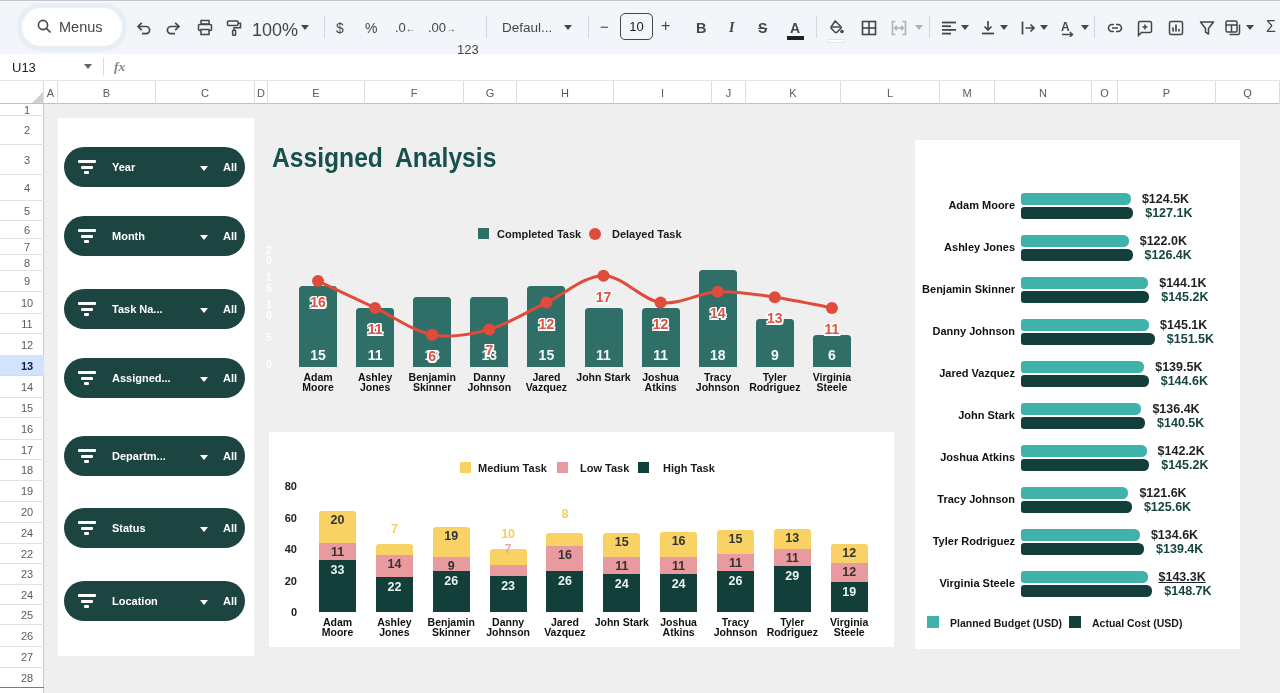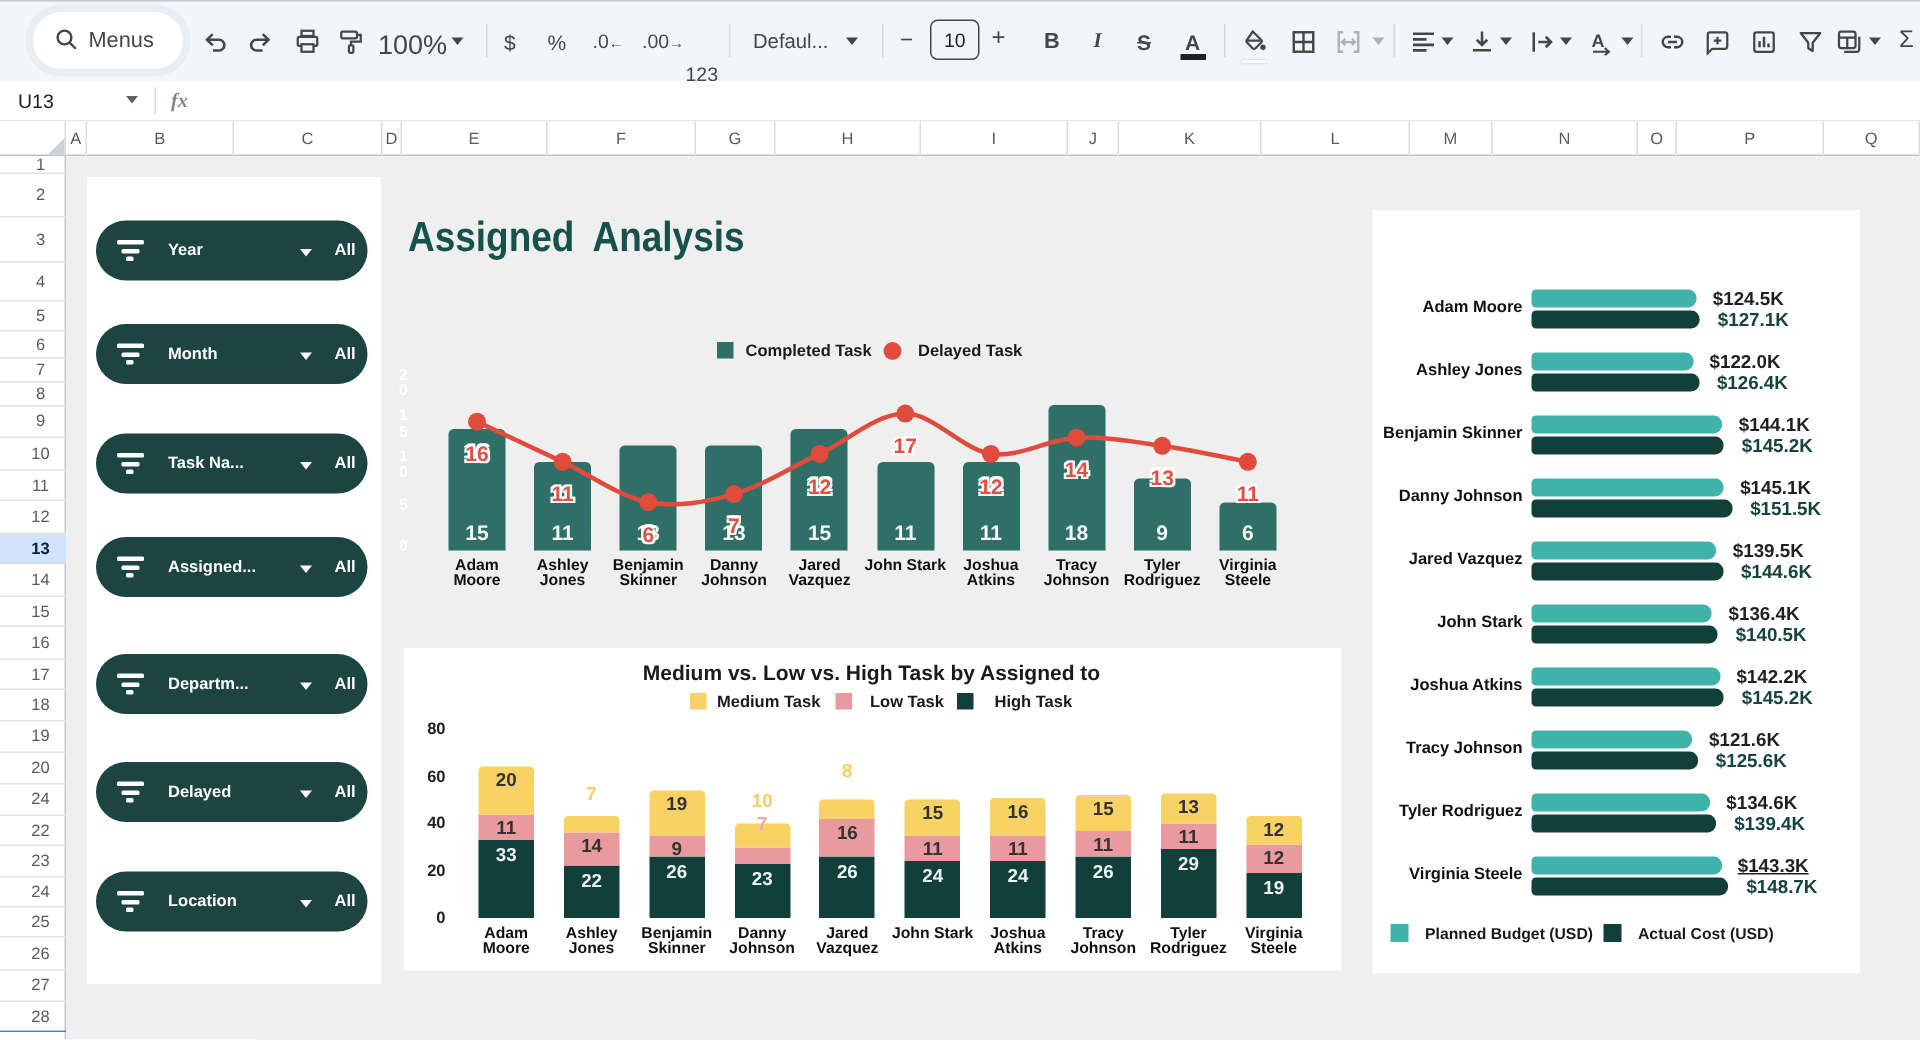--- a/index.html
+++ b/index.html
@@ -250,21 +250,21 @@
       <div class="fi2"></div>
       <div class="fi3"></div>
       <div class="lbl">Departm...</div>
       <div class="all">All</div>
       <div class="tri"></div>
     </div>
 <div class="pill" style="top:508px">
       <div class="fi1"></div>
       <div class="fi2"></div>
       <div class="fi3"></div>
-      <div class="lbl">Delayed</div>
+      <div class="lbl">Status</div>
       <div class="all">All</div>
       <div class="tri"></div>
     </div>
 <div class="pill" style="top:581px">
       <div class="fi1"></div>
       <div class="fi2"></div>
       <div class="fi3"></div>
       <div class="lbl">Location</div>
       <div class="all">All</div>
       <div class="tri"></div>
@@ -326,21 +326,20 @@
 <div class="xlbl" style="left:273.0px;top:372px;">Adam<br>Moore</div>
 <div class="xlbl" style="left:330.1px;top:372px;">Ashley<br>Jones</div>
 <div class="xlbl" style="left:387.2px;top:372px;">Benjamin<br>Skinner</div>
 <div class="xlbl" style="left:444.3px;top:372px;">Danny<br>Johnson</div>
 <div class="xlbl" style="left:501.4px;top:372px;">Jared<br>Vazquez</div>
 <div class="xlbl" style="left:558.5px;top:372px;">John Stark</div>
 <div class="xlbl" style="left:615.6px;top:372px;">Joshua<br>Atkins</div>
 <div class="xlbl" style="left:672.7px;top:372px;">Tracy<br>Johnson</div>
 <div class="xlbl" style="left:729.8px;top:372px;">Tyler<br>Rodriguez</div>
 <div class="xlbl" style="left:786.9px;top:372px;">Virginia<br>Steele</div>
-<div style="position:absolute;left:381px;top:440px;width:400px;height:17px;font-size:14px;font-weight:700;color:#1a1a1a;text-align:center;">Medium vs. Low vs. High Task by Assigned to</div>
 <div style="position:absolute;left:460px;top:462px;width:11px;height:11px;background:#f8d265;"></div>
 <div style="position:absolute;left:478px;top:462px;font-size:11px;font-weight:700;color:#1a1a1a;">Medium Task</div>
 <div style="position:absolute;left:557px;top:462px;width:11px;height:11px;background:#e99a9e;"></div>
 <div style="position:absolute;left:580px;top:462px;font-size:11px;font-weight:700;color:#1a1a1a;">Low Task</div>
 <div style="position:absolute;left:638px;top:462px;width:11px;height:11px;background:#123f3a;"></div>
 <div style="position:absolute;left:663px;top:462px;font-size:11px;font-weight:700;color:#1a1a1a;">High Task</div>
 <div style="position:absolute;left:270px;top:480px;width:27px;text-align:right;font-size:11px;font-weight:600;color:#202124;">80</div>
 <div style="position:absolute;left:270px;top:511.5px;width:27px;text-align:right;font-size:11px;font-weight:600;color:#202124;">60</div>
 <div style="position:absolute;left:270px;top:543px;width:27px;text-align:right;font-size:11px;font-weight:600;color:#202124;">40</div>
 <div style="position:absolute;left:270px;top:574.5px;width:27px;text-align:right;font-size:11px;font-weight:600;color:#202124;">20</div>

